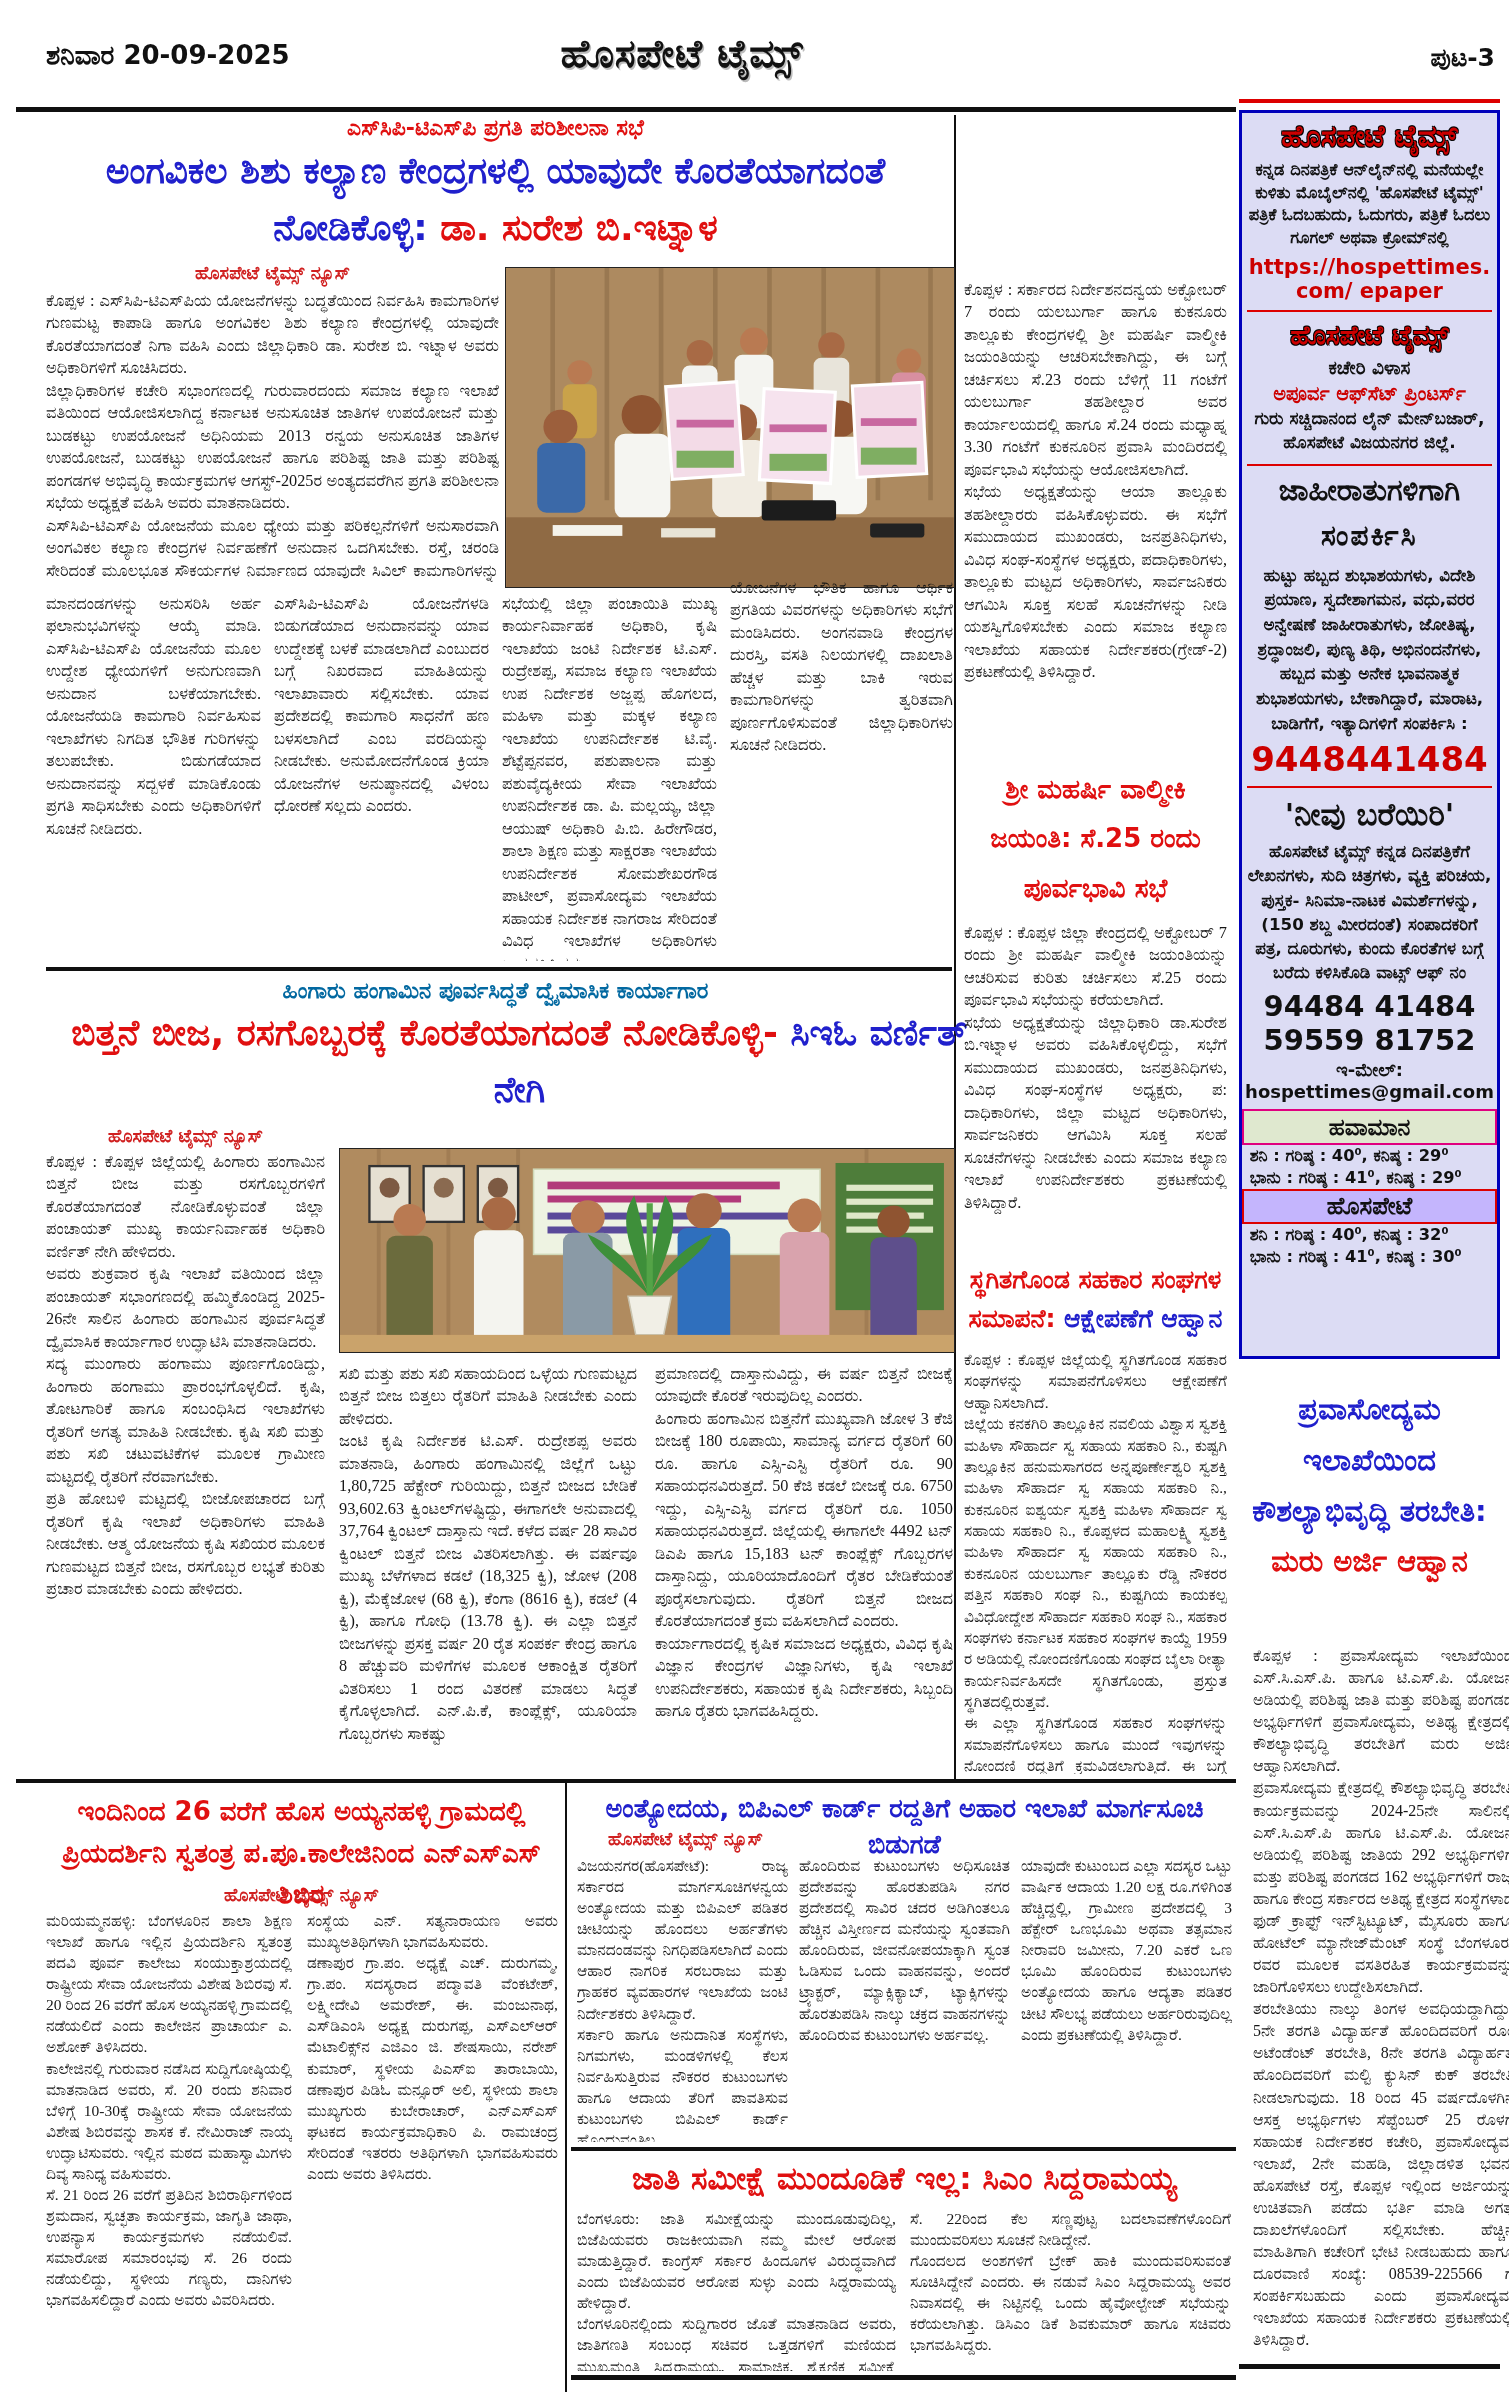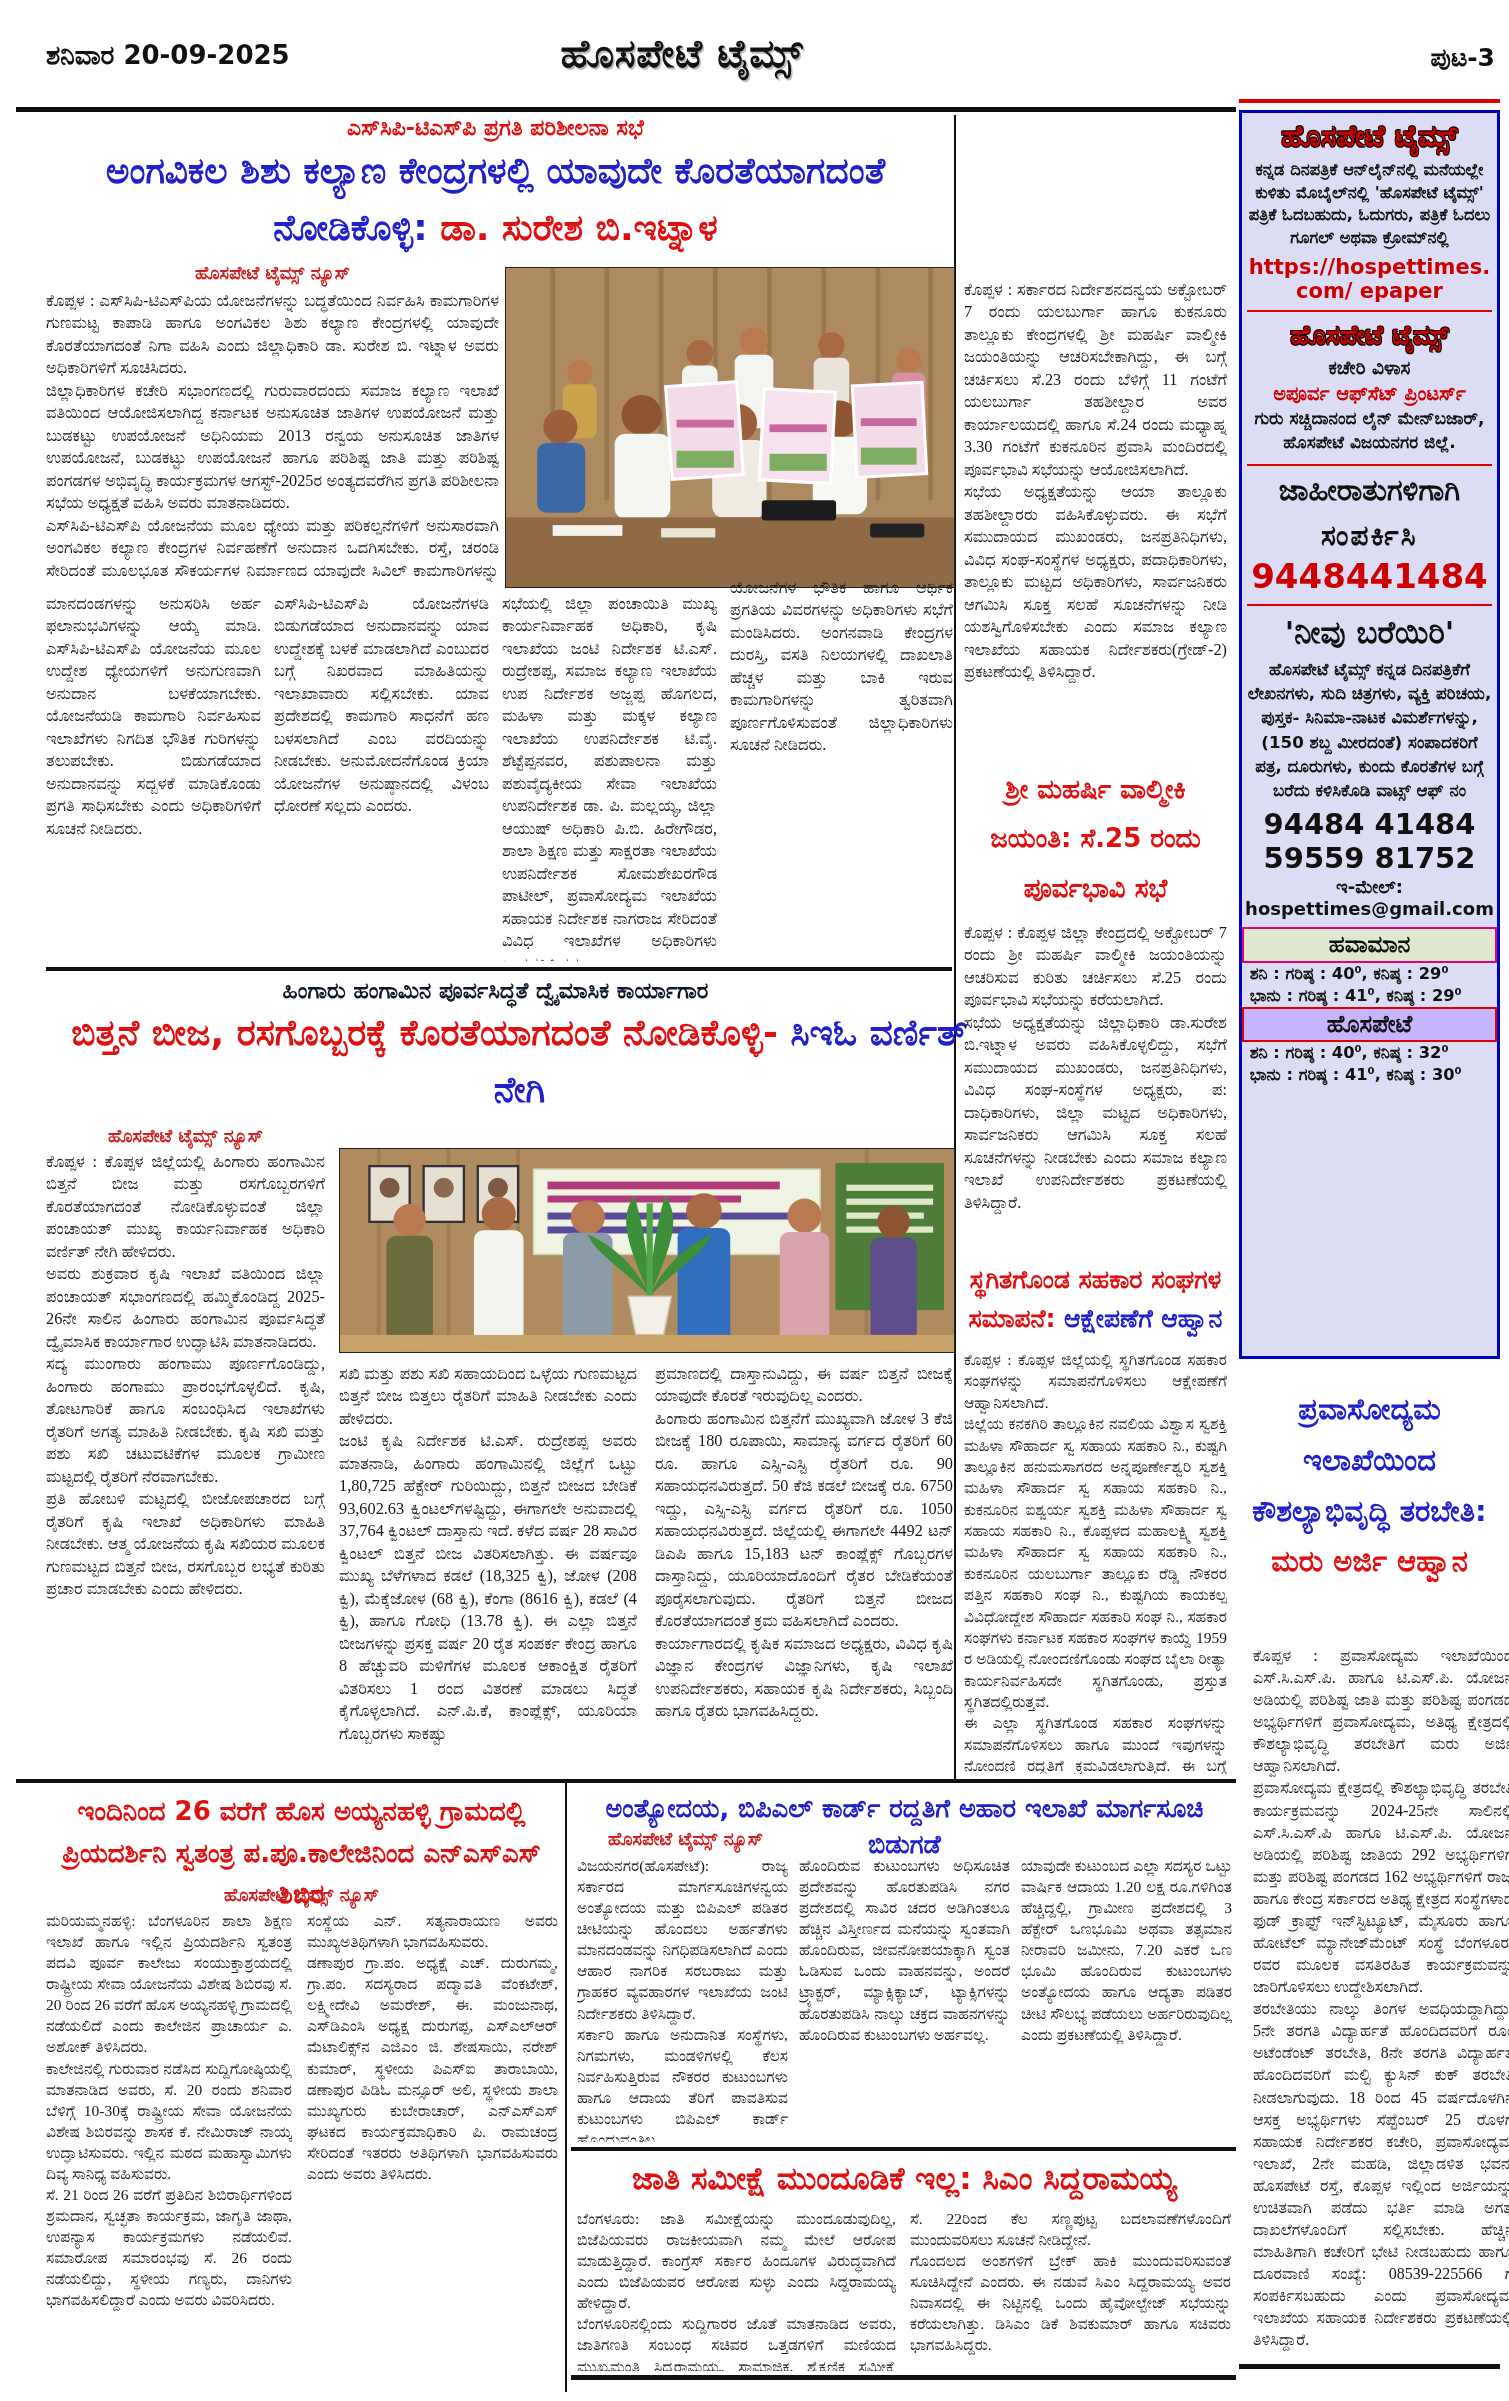--- a/index.html
+++ b/index.html
@@ -6,21 +6,21 @@
   #page{position:relative;width:1510px;height:2401px;background:#ffffff;overflow:hidden;
         font-family:"Liberation Serif","DejaVu Serif",serif;color:#111;}
   .abs{position:absolute;}
   .rule{background:#101010;}
   .redline{background:#dd0000;}
   .center{text-align:center;}
   .just{text-align:justify;}
   .body-txt{font-size:16.3px;line-height:1.38;white-space:pre-line;overflow:hidden;color:#151515;}
   .body-sm{font-size:15.5px;line-height:1.36;white-space:pre-line;overflow:hidden;color:#151515;}
   .kicker-red{color:#e01010;font-weight:bold;font-family:"DejaVu Sans",sans-serif;}
-  .kicker-blue{color:#0f172a;font-weight:bold;font-family:"DejaVu Sans",sans-serif;}
+  .kicker-blue{color:#0369a1;font-weight:bold;font-family:"DejaVu Sans",sans-serif;}
   .hl-blue{color:#2020cc;font-weight:bold;font-family:"DejaVu Sans",sans-serif;}
   .hl-red{color:#e01010;font-weight:bold;font-family:"DejaVu Sans",sans-serif;}
   .byline{color:#d02020;font-weight:bold;font-family:"DejaVu Sans",sans-serif;font-size:18px;}
   .photo-frame{border:1.5px solid #222;background:#b59062;}
   
   #sidebar{left:1239px;top:110px;width:261px;height:1249px;border:3.1px solid #0000bb;
            background:#dcdcf4;box-sizing:border-box;text-align:center;overflow:hidden;
            font-family:"DejaVu Sans",sans-serif;}
   .logo-red{color:#cc0000;font-size:29px;font-weight:bold;
             text-shadow:0.8px 0.8px 0 #000,-0.8px -0.8px 0 #000,0.8px -0.8px 0 #000,-0.8px 0.8px 0 #000;}
@@ -246,20 +246,21 @@
     <div style="font-size:16.3px;font-weight:bold;line-height:1.4;padding:4.6px 6.2px 0 6.2px;">ಕನ್ನಡ ದಿನಪತ್ರಿಕೆ ಆನ್‌ಲೈನ್‌ನಲ್ಲಿ ಮನೆಯಲ್ಲೇ ಕುಳಿತು ಮೊಬೈಲ್‌ನಲ್ಲಿ 'ಹೊಸಪೇಟೆ ಟೈಮ್ಸ್' ಪತ್ರಿಕೆ ಓದಬಹುದು, ಓದುಗರು, ಪತ್ರಿಕೆ ಓದಲು ಗೂಗಲ್ ಅಥವಾ ಕ್ರೋಮ್‌ನಲ್ಲಿ</div>
     <div style="font-size:21px;font-weight:bold;color:#cc0000;margin-top:4.6px;word-break:break-all;padding:0 3.1px;">https://hospettimes.com/ epaper</div>
     <hr class="sb-hr">
     <div class="logo-red" style="font-size:26px;">ಹೊಸಪೇಟೆ ಟೈಮ್ಸ್</div>
     <div style="font-size:18.6px;font-weight:bold;margin-top:6.2px;">ಕಚೇರಿ ವಿಳಾಸ</div>
     <div style="font-size:19.4px;font-weight:bold;color:#cc0000;margin-top:3.1px;">ಅಪೂರ್ವ ಆಫ್‌ಸೆಟ್ ಪ್ರಿಂಟರ್ಸ್</div>
     <div style="font-size:17px;font-weight:bold;line-height:1.4;padding:1.5px 7.7px;">ಗುರು ಸಚ್ಚಿದಾನಂದ ಲೈನ್ ಮೇನ್‌ಬಜಾರ್, ಹೊಸಪೇಟೆ ವಿಜಯನಗರ ಜಿಲ್ಲೆ.</div>
     <hr class="sb-hr">
     <div style="font-size:29px;font-weight:bold;">ಜಾಹೀರಾತುಗಳಿಗಾಗಿ</div>
     <div style="font-size:28px;font-weight:bold;margin-top:11px;letter-spacing:2.3px;">ಸಂಪರ್ಕಿಸಿ</div>
+    <div style="font-size:16.7px;font-weight:bold;line-height:1.48;padding:9.3px 4.6px 0 4.6px;">ಹುಟ್ಟು ಹಬ್ಬದ ಶುಭಾಶಯಗಳು, ವಿದೇಶಿ ಪ್ರಯಾಣ, ಸ್ವದೇಶಾಗಮನ, ವಧು,ವರರ ಅನ್ವೇಷಣೆ ಜಾಹೀರಾತುಗಳು, ಜೋತಿಷ್ಯ, ಶ್ರದ್ಧಾಂಜಲಿ, ಪುಣ್ಯ ತಿಥಿ, ಅಭಿನಂದನೆಗಳು, ಹಬ್ಬದ ಮತ್ತು ಅನೇಕ ಭಾವನಾತ್ಮಕ ಶುಭಾಶಯಗಳು, ಬೇಕಾಗಿದ್ದಾರೆ, ಮಾರಾಟ, ಬಾಡಿಗೆಗೆ, ಇತ್ಯಾದಿಗಳಿಗೆ ಸಂಪರ್ಕಿಸಿ :</div>
     <div style="font-size:34px;font-weight:bold;color:#cc0000;margin-top:3.1px;">9448441484</div>
     <hr class="sb-hr">
     <div style="font-size:31px;font-weight:bold;">'ನೀವು ಬರೆಯಿರಿ'</div>
     <div style="font-size:16.7px;font-weight:bold;line-height:1.45;padding:6.2px 4.6px 0 4.6px;">ಹೊಸಪೇಟೆ ಟೈಮ್ಸ್ ಕನ್ನಡ ದಿನಪತ್ರಿಕೆಗೆ ಲೇಖನಗಳು, ಸುದಿ ಚಿತ್ರಗಳು, ವ್ಯಕ್ತಿ ಪರಿಚಯ, ಪುಸ್ತಕ- ಸಿನಿಮಾ-ನಾಟಕ ವಿಮರ್ಶೆಗಳನ್ನು,(150 ಶಬ್ದ ಮೀರದಂತೆ) ಸಂಪಾದಕರಿಗೆ ಪತ್ರ, ದೂರುಗಳು, ಕುಂದು ಕೊರತೆಗಳ ಬಗ್ಗೆ ಬರೆದು ಕಳಿಸಿಕೊಡಿ ವಾಟ್ಸ್ ಆಫ್ ನಂ</div>
     <div style="font-size:29px;font-weight:bold;margin-top:4.6px;">94484 41484</div>
     <div style="font-size:29px;font-weight:bold;">59559 81752</div>
     <div style="font-size:18px;font-weight:bold;margin-top:1.5px;">ಇ-ಮೇಲ್: hospettimes@gmail.com</div>
     <div class="weather-outer">
       <div class="weather-head">ಹವಾಮಾನ</div>
       <div class="weather-row">ಶನಿ  : ಗರಿಷ್ಠ  : 40⁰,  ಕನಿಷ್ಠ : 29⁰</div>

